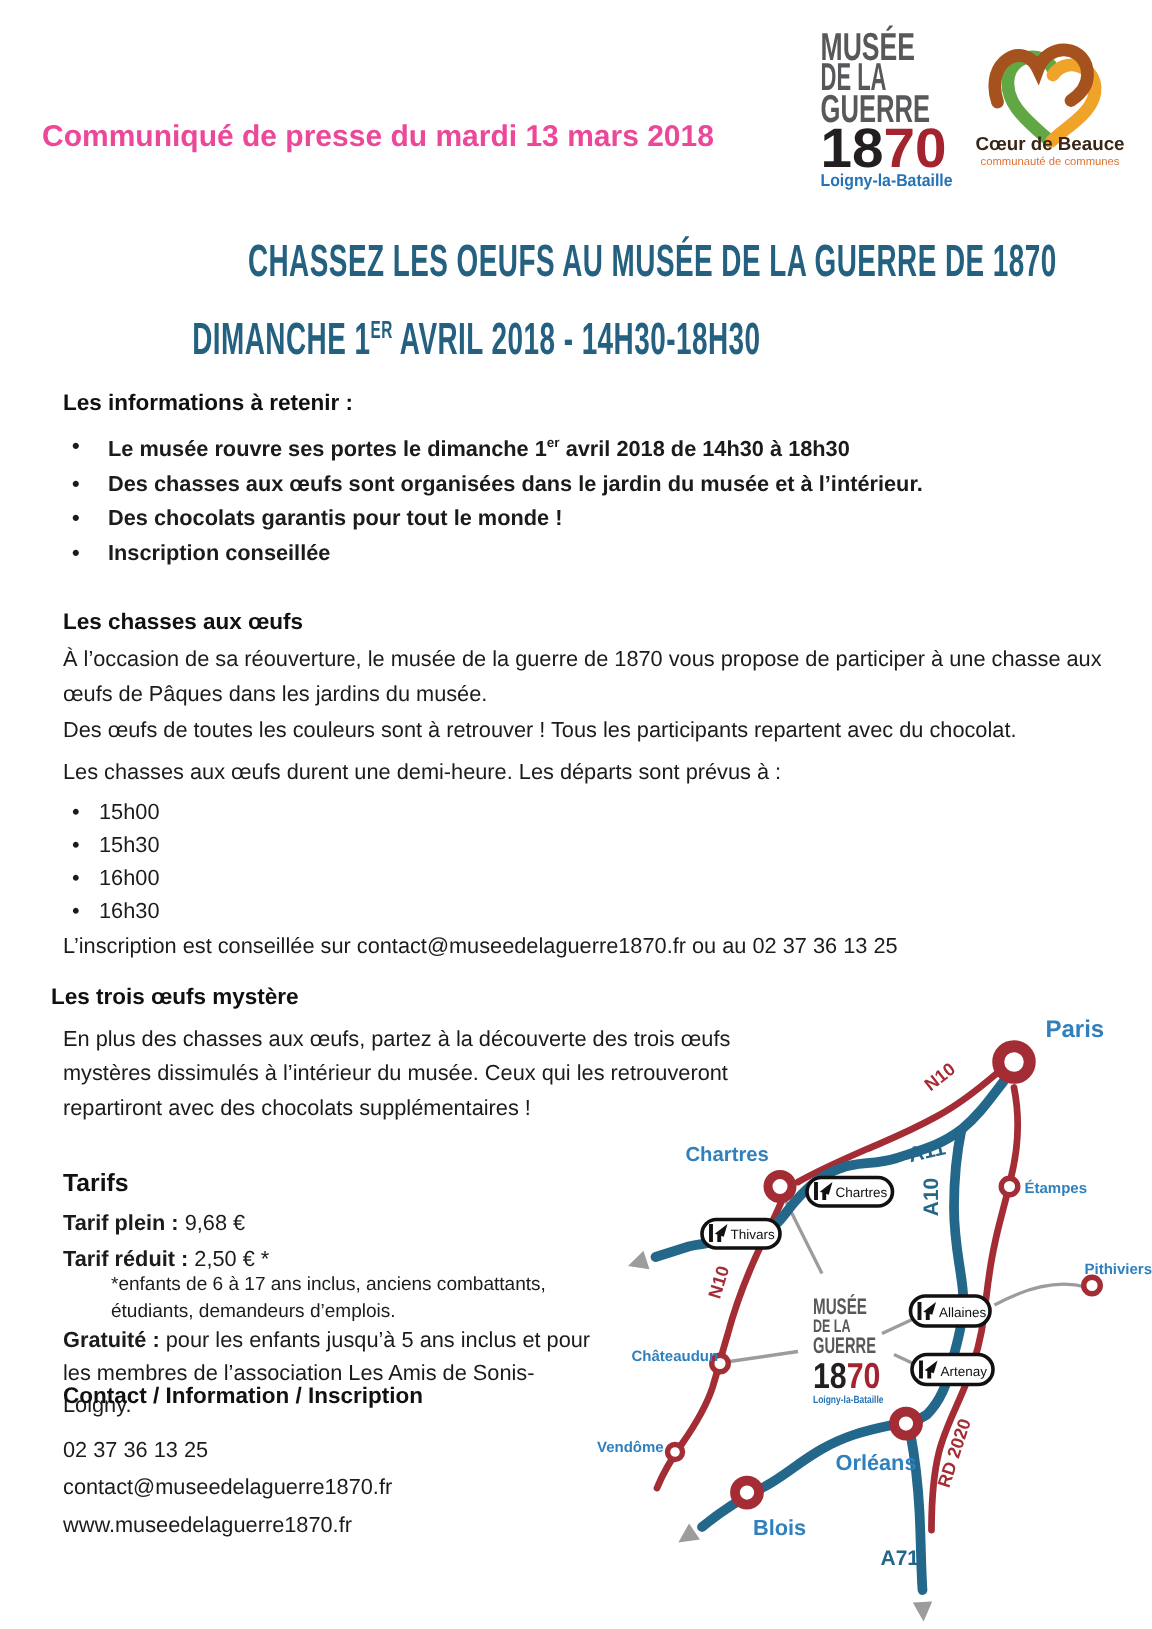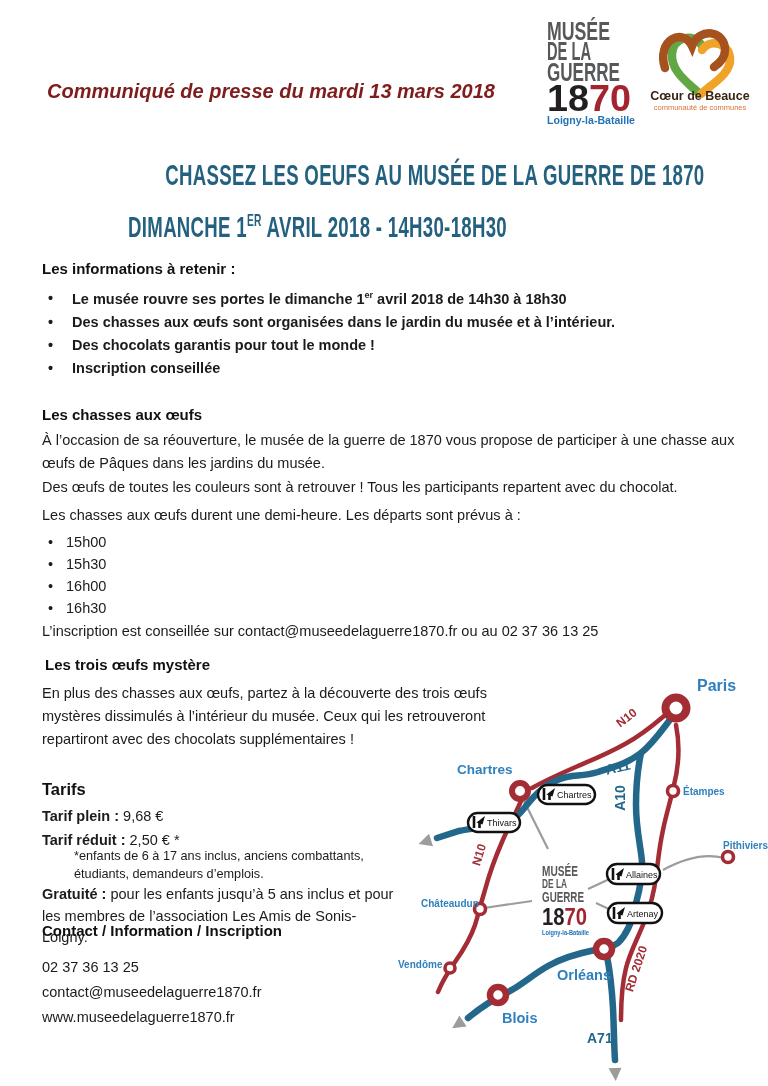--- a/index.html
+++ b/index.html
@@ -1,19 +1,19 @@
 <!DOCTYPE html>
 <html><head>
 <meta charset="utf-8">
 <style>
   html,body{margin:0;padding:0;background:#e8e8e8;}
   .page{position:relative;width:768px;height:1086px;background:#ffffff;margin:0 auto;
         font-family:"Liberation Sans",sans-serif;color:#1b1b1b;overflow:hidden;}
   .abs{position:absolute;}
-  .press{left:47px;top:80px;font-size:20px;font-weight:bold;color:#7f1d1d;font-style:italic;}
+  .press{left:28px;top:80px;font-size:20px;font-weight:bold;color:#ec4899;}
   .title-line{left:0;width:635px;text-align:center;color:#24607F;font-weight:bold;}
   .title-inner{display:inline-block;transform:scaleX(0.62);transform-origin:50% 50%;
                font-size:30px;letter-spacing:0.5px;white-space:nowrap;}
   .title-inner sup{font-size:0.55em;vertical-align:super;}
   .h{font-weight:bold;font-size:15px;color:#111;text-align:right;}
   .body-t{font-size:14.5px;line-height:23px;color:#1b1b1b;}
   .blist{left:42px;}
   .blist .row{display:flex;margin-bottom:7px;}
   .blist .dot{width:24px;flex:0 0 24px;text-align:left;padding-left:6px;}
   .binfo .row{font-weight:bold;font-size:14.5px;}
@@ -96,21 +96,21 @@
         <span>16h00</span>
       </div>
     <div class="row">
         <span class="dot">•</span>
         <span>16h30</span>
       </div>
   </div>
 
   <div class="abs body-t" style="left:42px;top:620px;width:700px;">L’inscription est conseillée sur contact@museedelaguerre1870.fr ou au 02 37 36 13 25</div>
 
-  <div class="abs h" style="left:45px;top:656px;">Les trois œufs mystère</div>
+  <div class="abs h" style="left:34px;top:656px;">Les trois œufs mystère</div>
   <div class="abs body-t" style="left:42px;top:682px;width:452px;">En plus des chasses aux œufs, partez à la découverte des trois œufs mystères dissimulés à l’intérieur du musée. Ceux qui les retrouveront repartiront avec des chocolats supplémentaires !</div>
 
   <div class="abs h" style="left:42px;top:780px;font-size:16.5px;">Tarifs</div>
   <div class="abs body-t" style="left:42px;top:805px;"><span class="lbl">Tarif plein :</span><span> 9,68 €</span></div>
   <div class="abs body-t" style="left:42px;top:829px;"><span class="lbl">Tarif réduit :</span><span> 2,50 € *</span></div>
   <div class="abs note" style="left:42px;top:848px;width:322px;"> *enfants de 6 à 17 ans inclus, anciens combattants, étudiants, demandeurs d’emplois.</div>
   <div class="abs body-t" style="left:42px;top:884px;width:358px;line-height:21.5px;"><span class="lbl">Gratuité :</span><span> pour les enfants jusqu’à 5 ans inclus et pour les membres de l’association Les Amis de Sonis-Loigny.</span></div>
 
   <div class="abs h" style="left:42px;top:922px;">Contact / Information / Inscription</div>
   <div class="abs body-t" style="left:42px;top:956px;">02 37 36 13 25</div>

